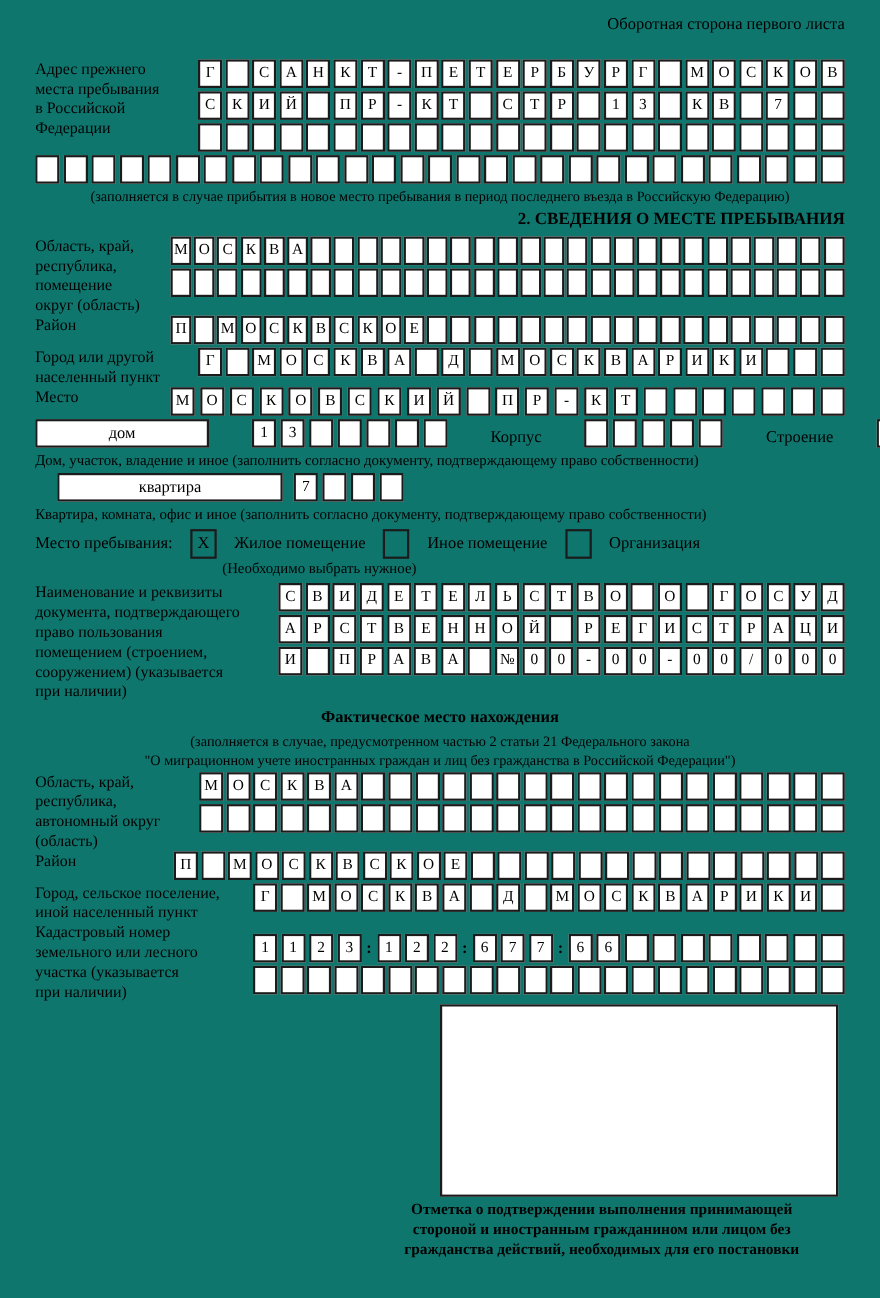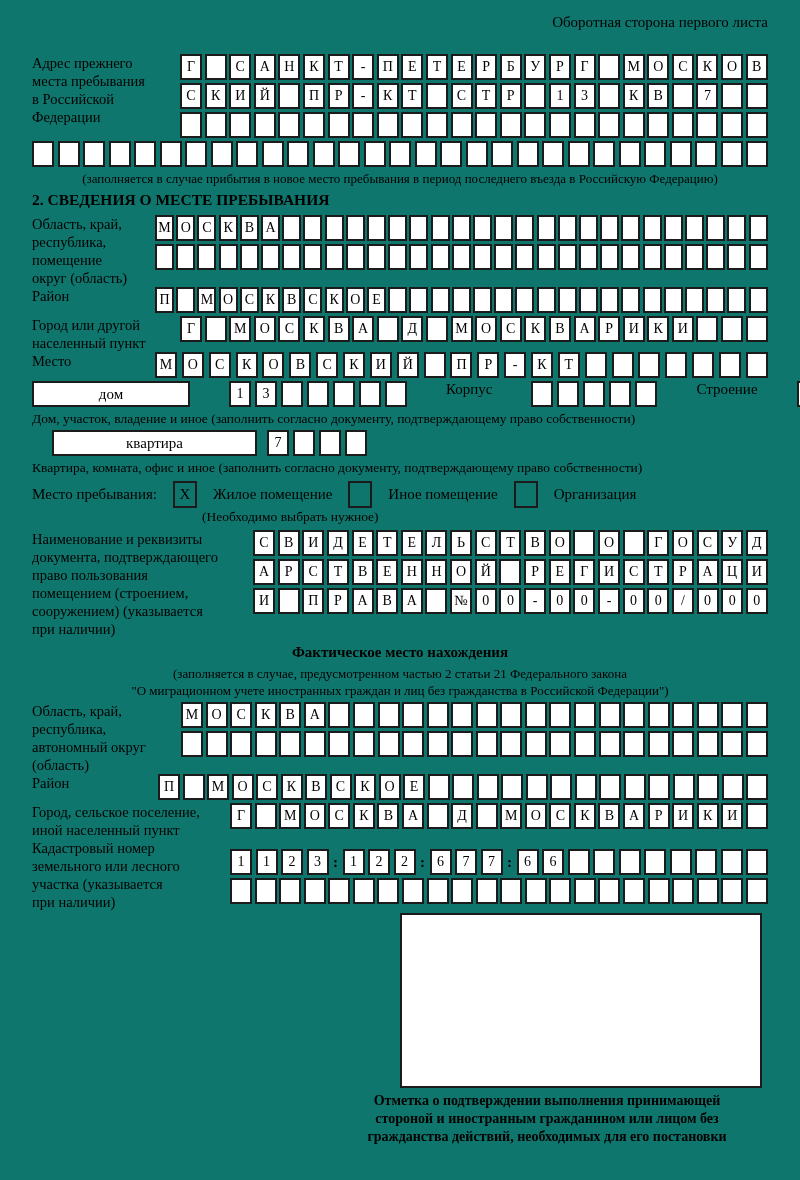--- a/index.html
+++ b/index.html
@@ -9,27 +9,27 @@
   .lbl{font-size:14.5px;line-height:18px;flex:none;}
   .frow{display:flex;align-items:flex-start;}
   .rowscol{flex:1;min-width:0;}
   .boxes{display:flex;justify-content:space-between;align-items:center;height:26px;margin-bottom:3px;}
   .cell{flex:none;width:22px;height:26px;border:2px solid #1b1b1b;box-sizing:border-box;
         display:flex;align-items:center;justify-content:center;font-size:14px;background:#fff;}
   .narrow .cell{width:19px;}
   .colon{flex:none;font-size:15px;font-weight:bold;padding:0 1px;}
   .note{font-size:13px;text-align:center;line-height:17px;}
   .note-left{font-size:13.5px;line-height:17px;}
-  .h2{font-size:15.5px;font-weight:bold;text-align:left;margin:4px 0 6px 0;}
+  .h2{font-size:15.5px;font-weight:bold;text-align:right;margin:4px 0 6px 0;}
   .h3{font-size:15px;font-weight:bold;text-align:center;margin:6px 0 4px 0;}
   .w123{width:123px;} .w148{width:148px;} .w126{width:126px;} .w198{width:198px;} .w221{width:221px;} .w149{width:149px;}
   .mb3{margin-bottom:3px;}
   .widebox{border:2px solid #1b1b1b;height:26px;box-sizing:border-box;display:flex;align-items:center;
            justify-content:center;font-size:15px;flex:none;background:#fff;}
-  .houserow{display:flex;justify-content:space-between;align-items:flex-start;height:26px;margin-bottom:3px;gap:39px;}
+  .houserow{display:flex;justify-content:space-between;align-items:flex-end;height:26px;margin-bottom:3px;gap:39px;}
   .cellgroup{display:flex;gap:4px;align-items:center;}
   .inline-lbl{font-size:15px;flex:none;}
   .aptrow{display:flex;gap:10px;align-items:center;height:26px;margin:3px 0 3px 0;padding-left:20px;}
   .stayrow{display:flex;gap:16px;align-items:center;height:28px;margin-top:4px;font-size:15px;}
   .chk{flex:none;width:24px;height:27px;border:2px solid #1b1b1b;box-sizing:border-box;display:flex;
        align-items:center;justify-content:center;font-size:15px;}
   .stay-note{font-size:13.5px;margin-left:170px;line-height:18px;}
   .stampbox{width:362px;height:175px;border:2px solid #1b1b1b;box-sizing:border-box;margin-left:368px;margin-top:2px;background:#fff;}
   .stampcap{width:430px;margin-left:300px;text-align:center;font-size:14px;line-height:18px;margin-top:4px;font-weight:bold;}
   .mt-sec{margin-top:22px;}

